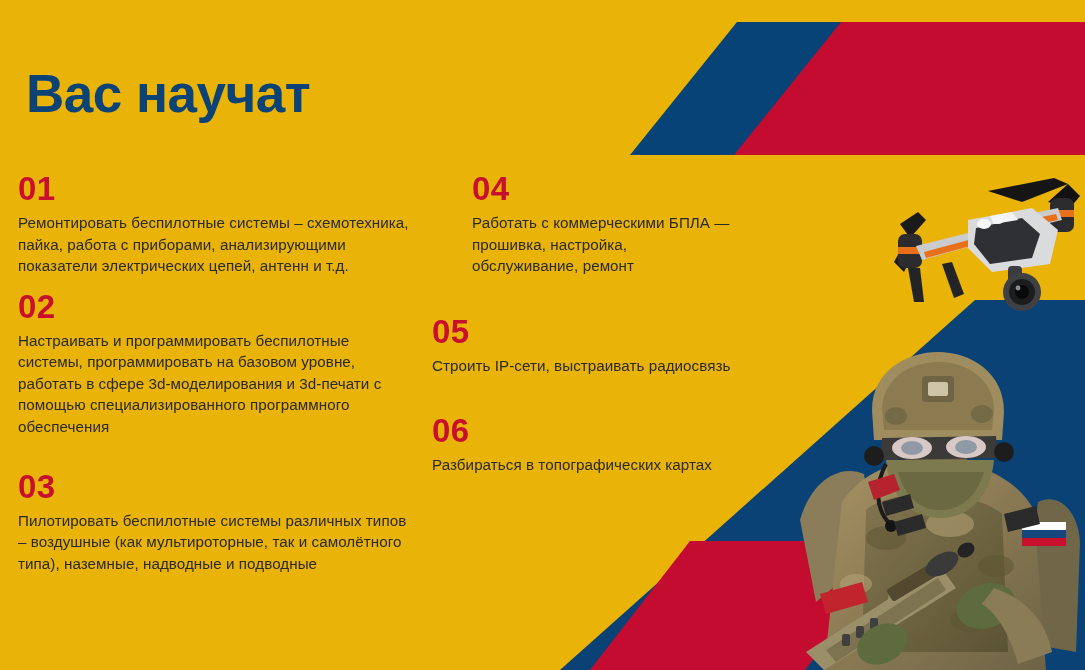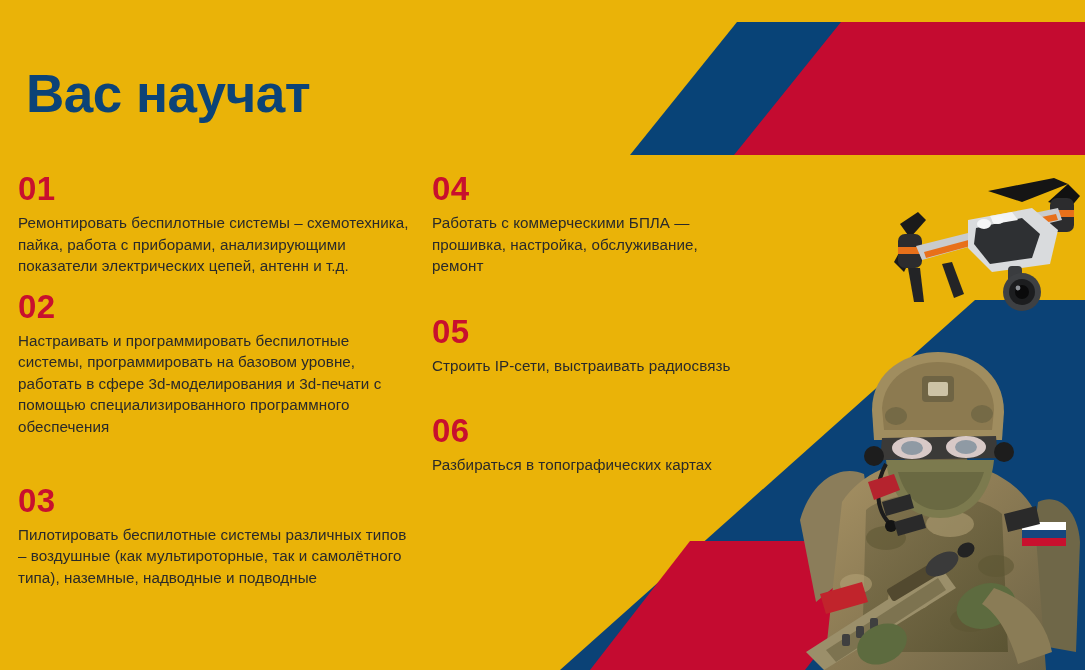--- a/index.html
+++ b/index.html
@@ -69,23 +69,23 @@
     font-size:15.2px;
     line-height:1.42;
     color:#2a2a2a;
     margin:0;
     letter-spacing:0.05px;
   }
 
   
   .col-1 .item:nth-child(1){margin-top:0;}
   .col-1 .item:nth-child(2){margin-top:13px;}
-  .col-1 .item:nth-child(3){margin-top:46px;}
-
-  .col-2 .item:nth-child(1){margin-top:0;}
+  .col-1 .item:nth-child(3){margin-top:32px;}
+
+  .col-2 .item:nth-child(1){margin-top:0;margin-left:40px;}
   .col-2 .item:nth-child(2){margin-top:38px;}
   .col-2 .item:nth-child(3){margin-top:38px;}
   .col-2 .item:nth-child(4){margin-top:38px;}
 
   
   .drone{
     position:absolute;
     left:872px;top:168px;
     width:215px;height:200px;
   }

